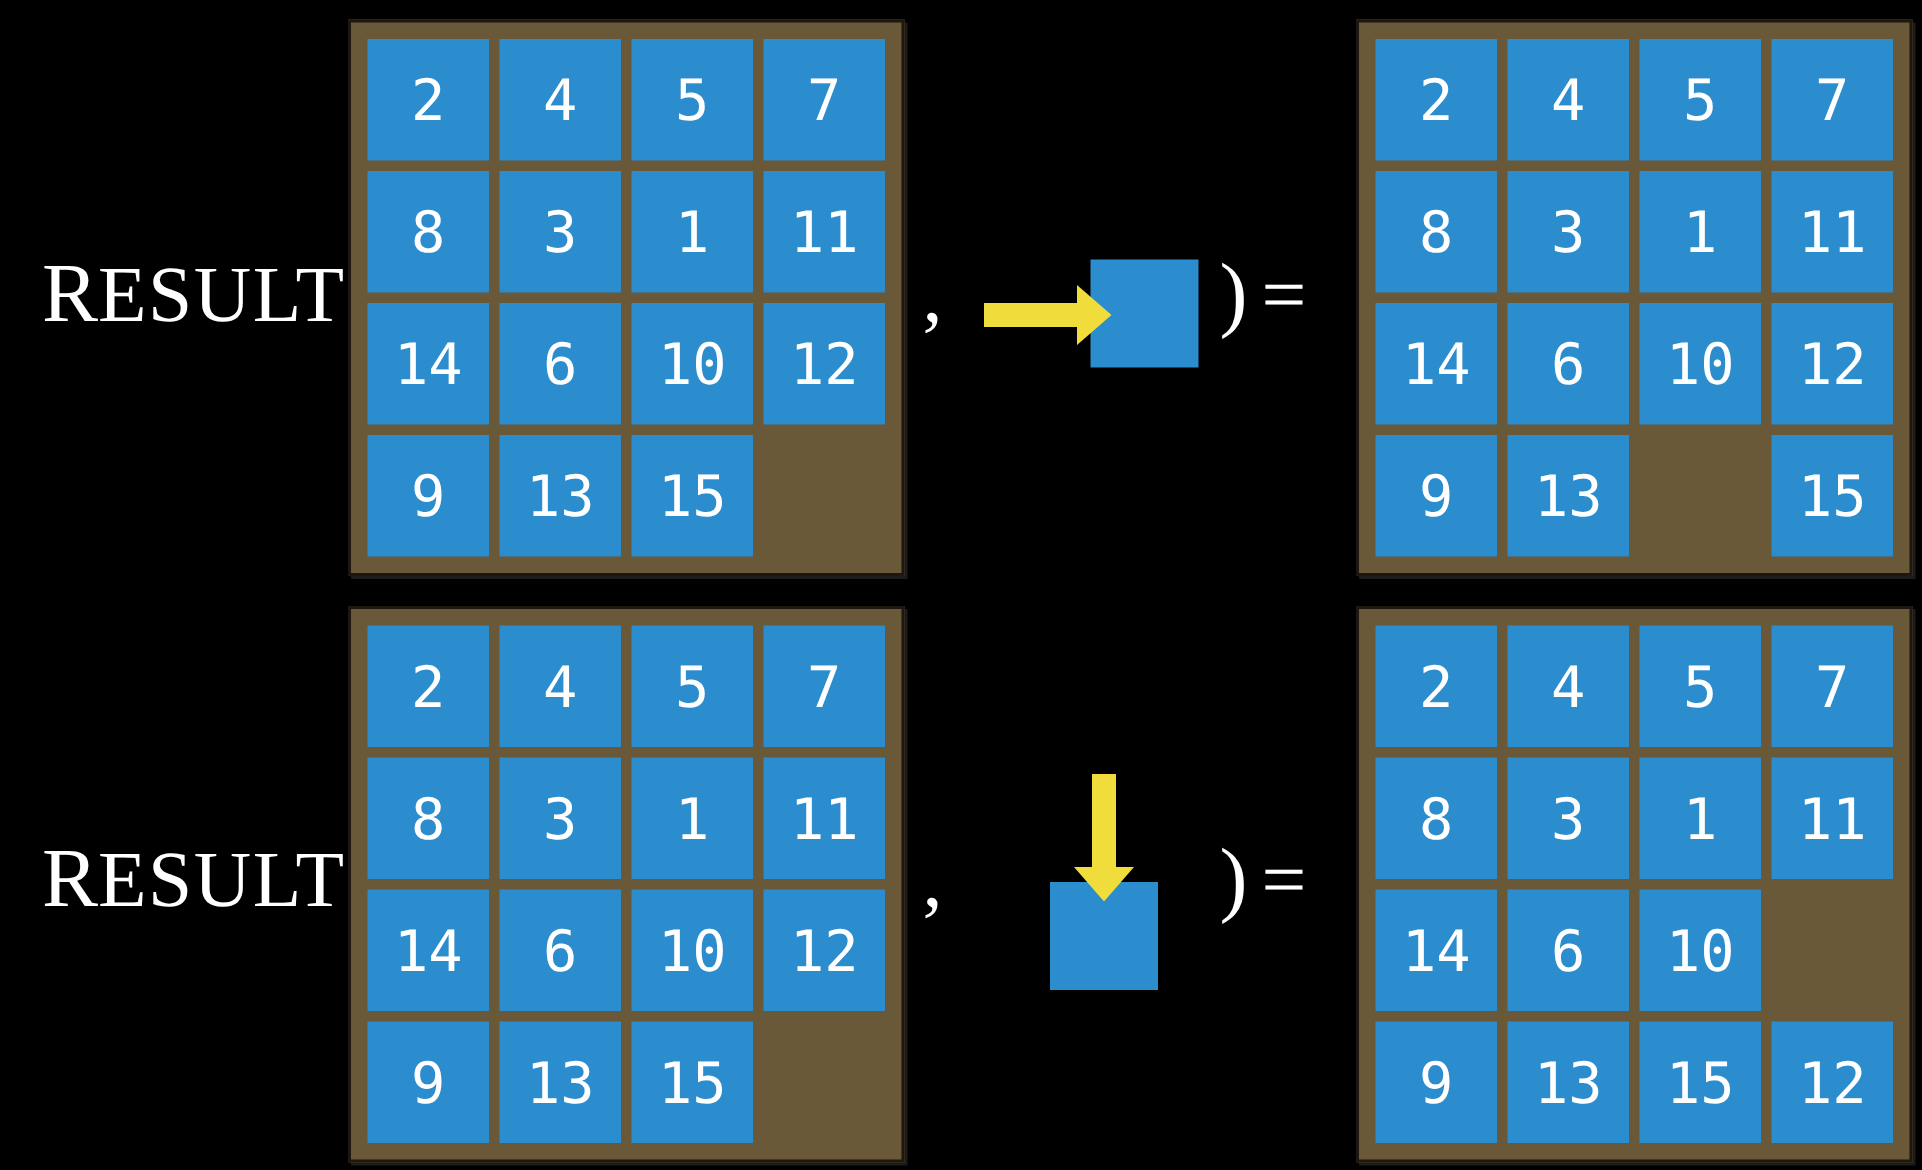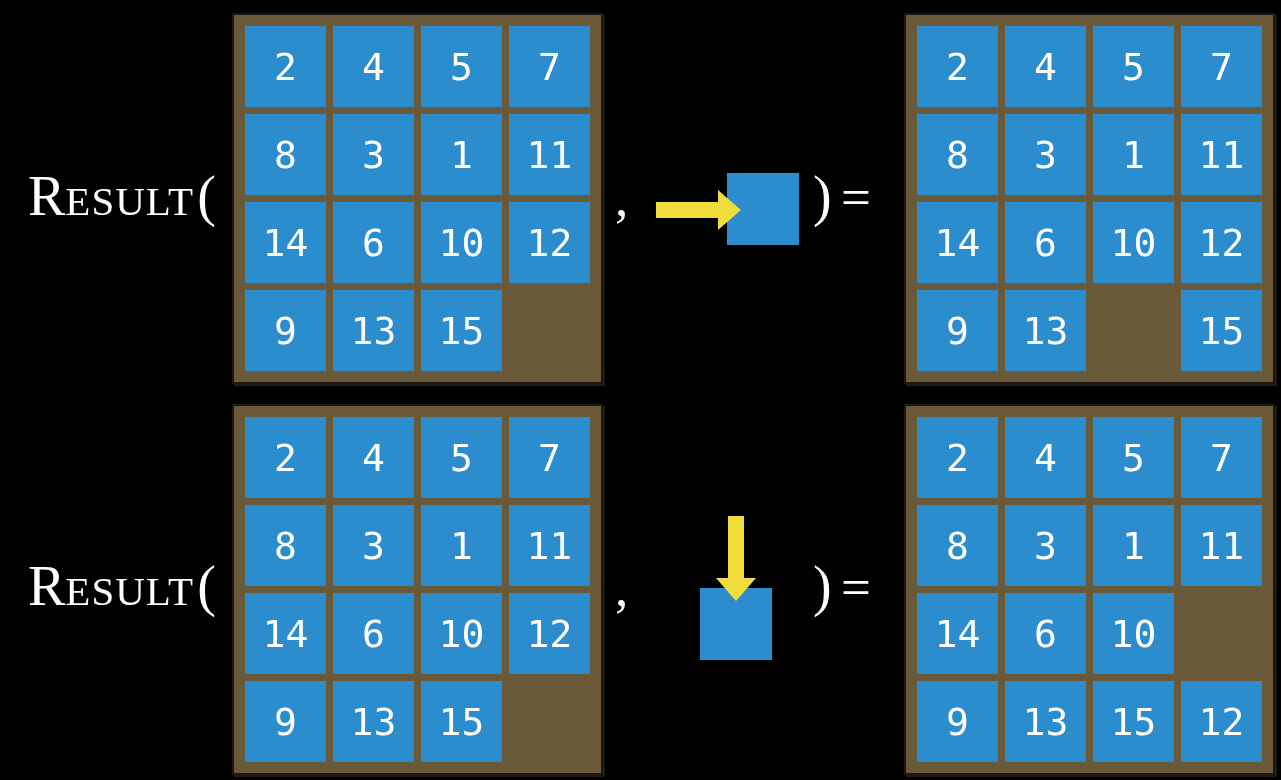--- a/index.html
+++ b/index.html
@@ -3,21 +3,21 @@
 <meta charset="utf-8">
 <style>
   html,body{margin:0;padding:0;background:#000;}
   body{width:1281px;height:780px;position:relative;overflow:hidden;
        font-family:"Liberation Serif","DejaVu Serif",serif;}
 
   
   .lbl{position:absolute;left:28px;display:flex;align-items:baseline;
        color:#fff;line-height:1;white-space:nowrap;}
   .lbl .big{font-size:56px;}
-  .lbl .sc{font-size:41px;letter-spacing:1px;}
+  .lbl .sc{font-size:53px;letter-spacing:1px;}
   .lbl .op{font-size:56px;margin-left:3px;font-weight:400;}
   .lbl.r1{top:168px}.lbl.r2{top:558px}
 
   .comma{position:absolute;left:615px;font-size:53px;line-height:1;color:#fff;}
   .comma.r1{top:171px}.comma.r2{top:561px}
 
   .cparen{position:absolute;left:813px;font-size:56px;line-height:1;color:#fff;}
   .cparen.r1{top:168px}.cparen.r2{top:558px}
 
   .equals{position:absolute;left:841px;font-size:53px;line-height:1;color:#fff;}

